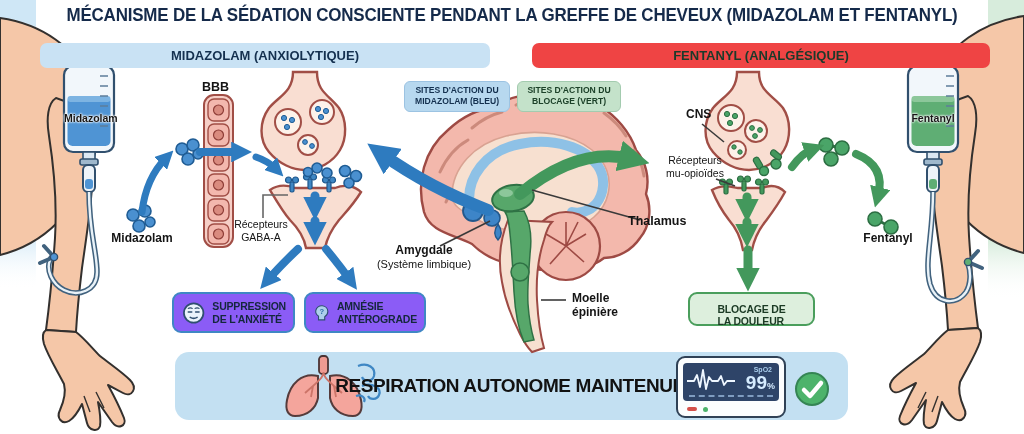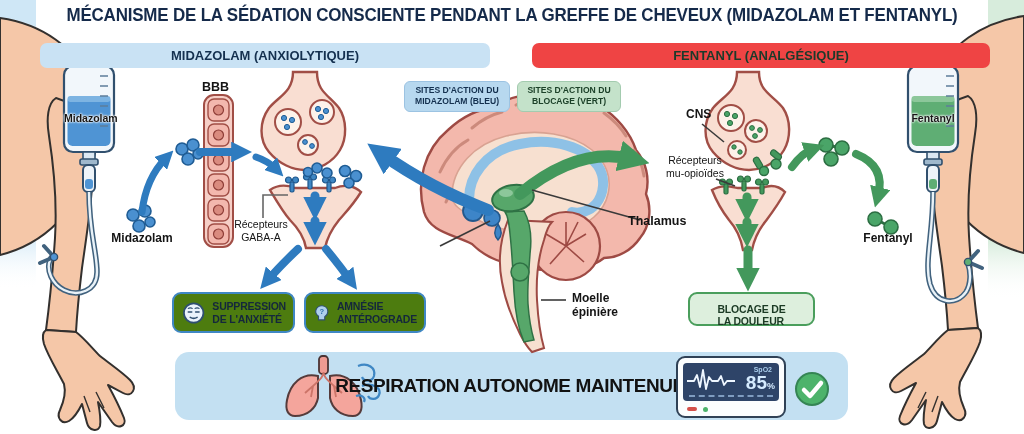--- a/index.html
+++ b/index.html
@@ -17,21 +17,21 @@
   .chip{text-align:center;font-weight:800;font-size:8.6px;line-height:1.32;
         padding:3px 2px;border-radius:6px;}
   .chip-mid{left:404px;top:81px;width:106px;background:#b7d8ef;color:#14304f;border:1px solid #9cc3e2;}
   .chip-fen{left:517px;top:81px;width:104px;background:#c4e2ca;color:#1c4129;border:1px solid #a3cbaf;}
   .lab{color:#141414;}
   .b{font-weight:800;}
   .bag-label{width:50px;text-align:center;font-size:10.5px;font-weight:800;color:#161616;
              text-shadow:0 0 2px #fff,0 0 2px #fff,0 0 3px #fff;}
   .outcome{display:flex;align-items:center;gap:6px;padding:3px 7px;border-radius:9px;}
   .outcome .txt{font-weight:800;font-size:10.5px;line-height:1.18;color:#14273c;letter-spacing:-0.2px;}
-  .out-blue{background:#4d7c0f;border:2px solid #3f87c4;}
+  .out-blue{background:#8b5cf6;border:2px solid #3f87c4;}
   .out-green{background:#ddefdd;border:2px solid #4a9e5c;}
   .out-green .txt{color:#1b3a24;}
   .footer-bar{position:absolute;z-index:1;left:175px;top:352px;width:673px;height:68px;
               border-radius:14px;background:#c3e0f2;}
   .footer-text{left:340px;top:352px;width:340px;height:68px;display:flex;align-items:center;
                justify-content:center;font-size:19px;font-weight:800;color:#121212;
                letter-spacing:-0.4px;white-space:nowrap;}
   .monitor{left:676px;top:356px;width:110px;height:62px;background:#fbfdfe;border:2.5px solid #2f4156;
            border-radius:9px;}
   .mscreen{position:absolute;left:5px;top:5px;width:96px;height:38px;background:#2e4468;border-radius:4px;}
@@ -330,20 +330,24 @@
     <div>BLOCAGE (VERT)</div>
   </div>
 
   <div class="ovl lab b" style="left:202px;top:80px;font-size:12.5px;">BBB</div>
   <div class="ovl lab b" style="left:100px;top:231px;width:84px;text-align:center;font-size:12px;">Midazolam</div>
   <div class="ovl lab" style="left:224px;top:218px;width:74px;text-align:center;font-size:10.5px;line-height:1.2;">
     <div>Récepteurs</div>
     <div>GABA-A</div>
   </div>
 
+  <div class="ovl lab" style="left:352px;top:244px;width:144px;text-align:center;line-height:1.15;">
+    <div class="b" style="font-size:12px;">Amygdale</div>
+    <div style="font-size:11px;">(Système limbique)</div>
+  </div>
   <div class="ovl lab b" style="left:628px;top:214px;font-size:12.5px;">Thalamus</div>
   <div class="ovl lab b" style="left:572px;top:291px;font-size:12px;line-height:1.18;">
     <div>Moelle</div>
     <div>épinière</div>
   </div>
 
   <div class="ovl lab b" style="left:686px;top:107px;font-size:12px;">CNS</div>
   <div class="ovl lab" style="left:642px;top:154px;width:106px;text-align:center;font-size:10.5px;line-height:1.2;">
     <div>Récepteurs</div>
     <div>mu-opioïdes</div>
@@ -390,21 +394,21 @@
   </div>
 
   <div class="ovl footer-text">RESPIRATION AUTONOME MAINTENUE</div>
 
   <div class="ovl monitor">
     <div class="mscreen">
       <svg width="54" height="36" viewBox="0 0 54 36" style="position:absolute;left:2px;top:1px;">
         <polyline points="2,17 9,17 12,11 15,23 18,6 21,25 24,13 27,17 33,17 36,12 39,21 42,17 50,17" fill="none" stroke="#eef6ff" stroke-width="1.8" stroke-linejoin="round"></polyline>
       </svg>
       <div class="spo2-label">SpO2</div>
-      <div class="spo2-value"><span>85</span><span class="pct">%</span></div>
+      <div class="spo2-value"><span>99</span><span class="pct">%</span></div>
       <div class="dash"></div>
     </div>
     <div class="led-red"></div>
     <div class="led-green"></div>
   </div>
 
   <svg class="ovl" style="left:794px;top:371px;" width="36" height="36" viewBox="0 0 36 36">
     <circle cx="18" cy="18" r="16" fill="#4db36b" stroke="#358554" stroke-width="2"></circle>
     <path d="M10,19 L16,25 L27,12" fill="none" stroke="#ffffff" stroke-width="4.5" stroke-linecap="round" stroke-linejoin="round"></path>
   </svg>

